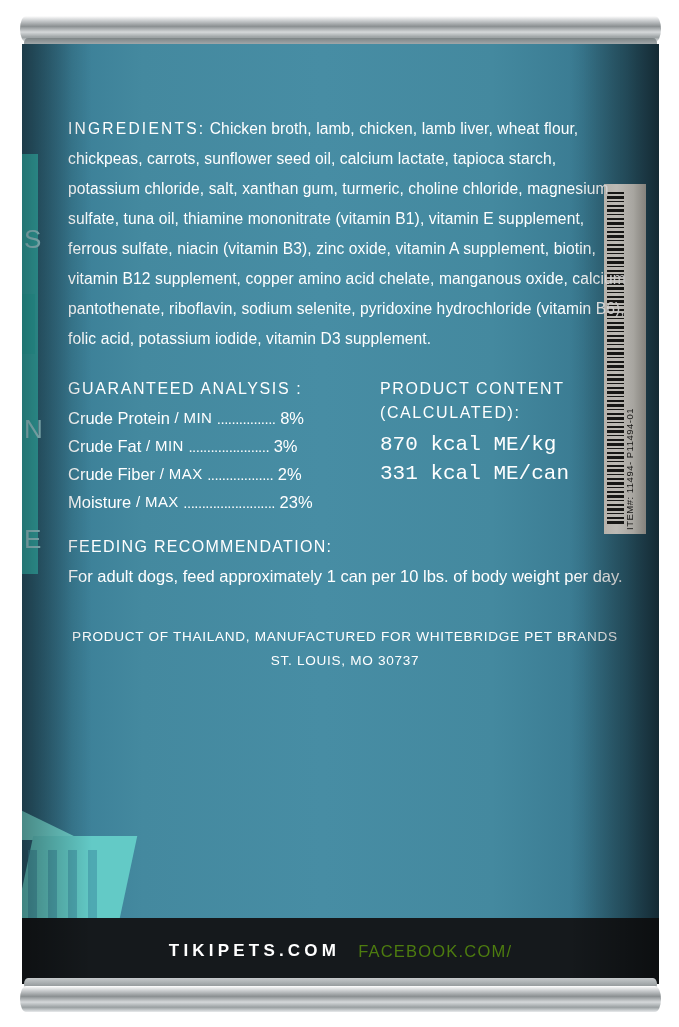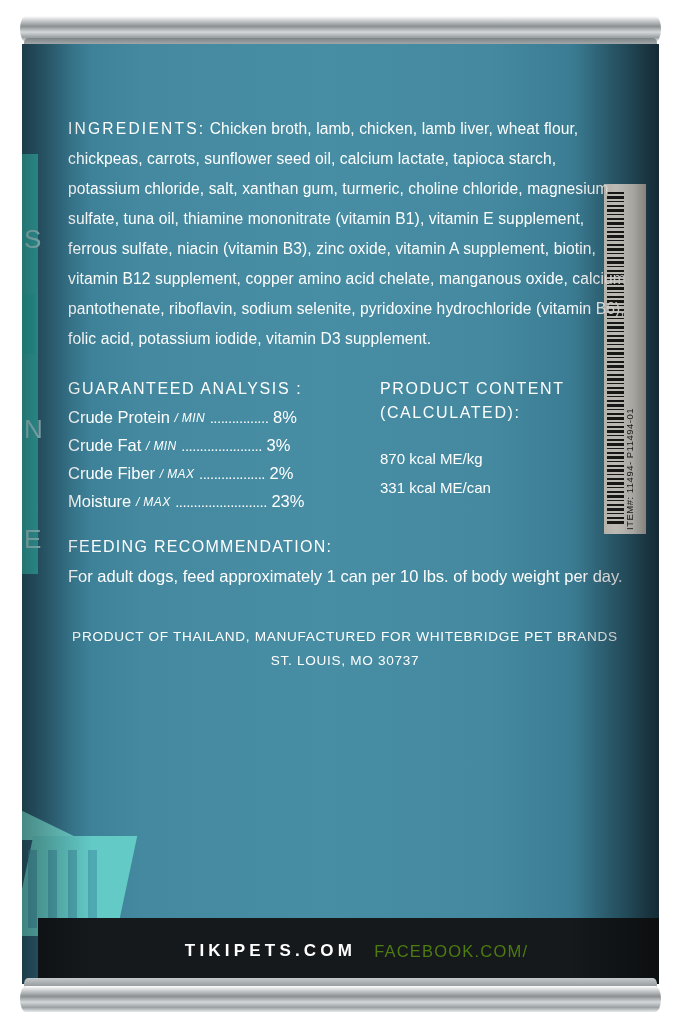--- a/index.html
+++ b/index.html
@@ -203,32 +203,32 @@
     font-size: 16px;
     letter-spacing: 1.6px;
     margin-bottom: 6px;
   }
   .ga-row {
     font-size: 16.5px;
     line-height: 27px;
     white-space: nowrap;
   }
   .ga-row .qual {
-    font-size: 12px;
+    font-size: 15px;
     letter-spacing: .4px;
     vertical-align: 1px;
-    font-style: italic;
   }
   .ga-row .dots {
     letter-spacing: -0.5px;
     font-size: 15px;
   }
   .cal-line {
-    font-size: 15px;
+    font-size: 21px;
     line-height: 29px;
+    font-family: Liberation Mono, monospace;
   }
 
   .feeding {
     margin-top: 22px;
   }
   .feeding .sec-head { letter-spacing: 1.3px; }
   .feeding .body {
     font-size: 16.5px;
     line-height: 29px;
   }
@@ -239,21 +239,21 @@
     font-size: 13.6px;
     line-height: 24px;
     letter-spacing: .7px;
     width: 570px;
     margin-left: -8px;
   }
 
   
   .black-band {
     position: absolute;
-    left: 16px;
+    left: 0;
     bottom: 0;
     width: 100%;
     height: 66px;
     background: #15191c;
   }
   .black-band .inner {
     position: absolute;
     left: 0;
     top: 0;
     width: 100%;
@@ -358,21 +358,21 @@
           <div class="ga-row">
             <span>Moisture</span>
             <span class="qual">/ MAX</span>
             <span class="dots">.........................</span>
             <span>23%</span>
           </div>
         </div>
 
         <div class="col-right">
           <div class="sec-head">PRODUCT CONTENT</div>
-          <div class="sec-head" style="margin-bottom:22px">(CALCULATED):</div>
+          <div class="sec-head" style="margin-bottom:8px">(CALCULATED):</div>
           <div class="cal-line">870 kcal ME/kg</div>
           <div class="cal-line">331 kcal ME/can</div>
         </div>
 
       </div>
 
       <div class="feeding">
         <div class="sec-head">FEEDING RECOMMENDATION:</div>
         <div class="body">For adult dogs, feed approximately 1 can per 10 lbs. of body weight per day.</div>
       </div>

